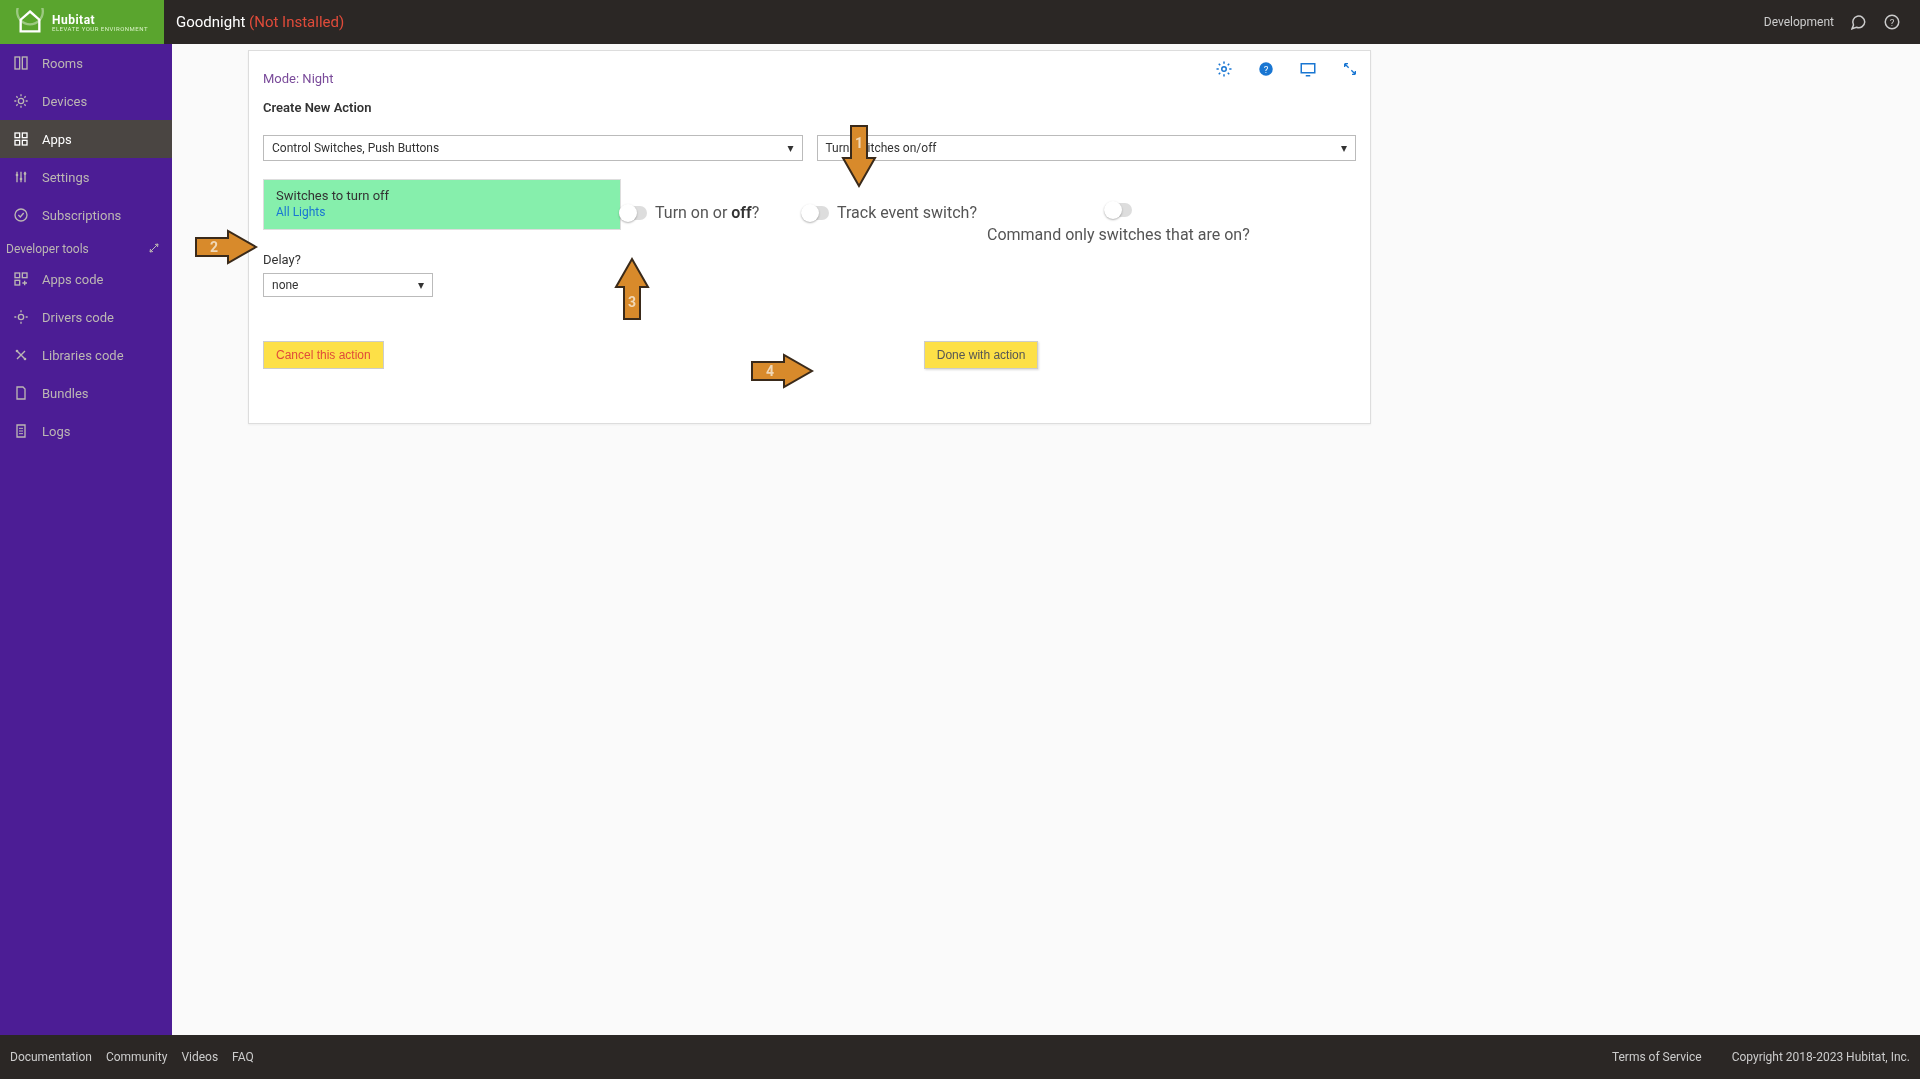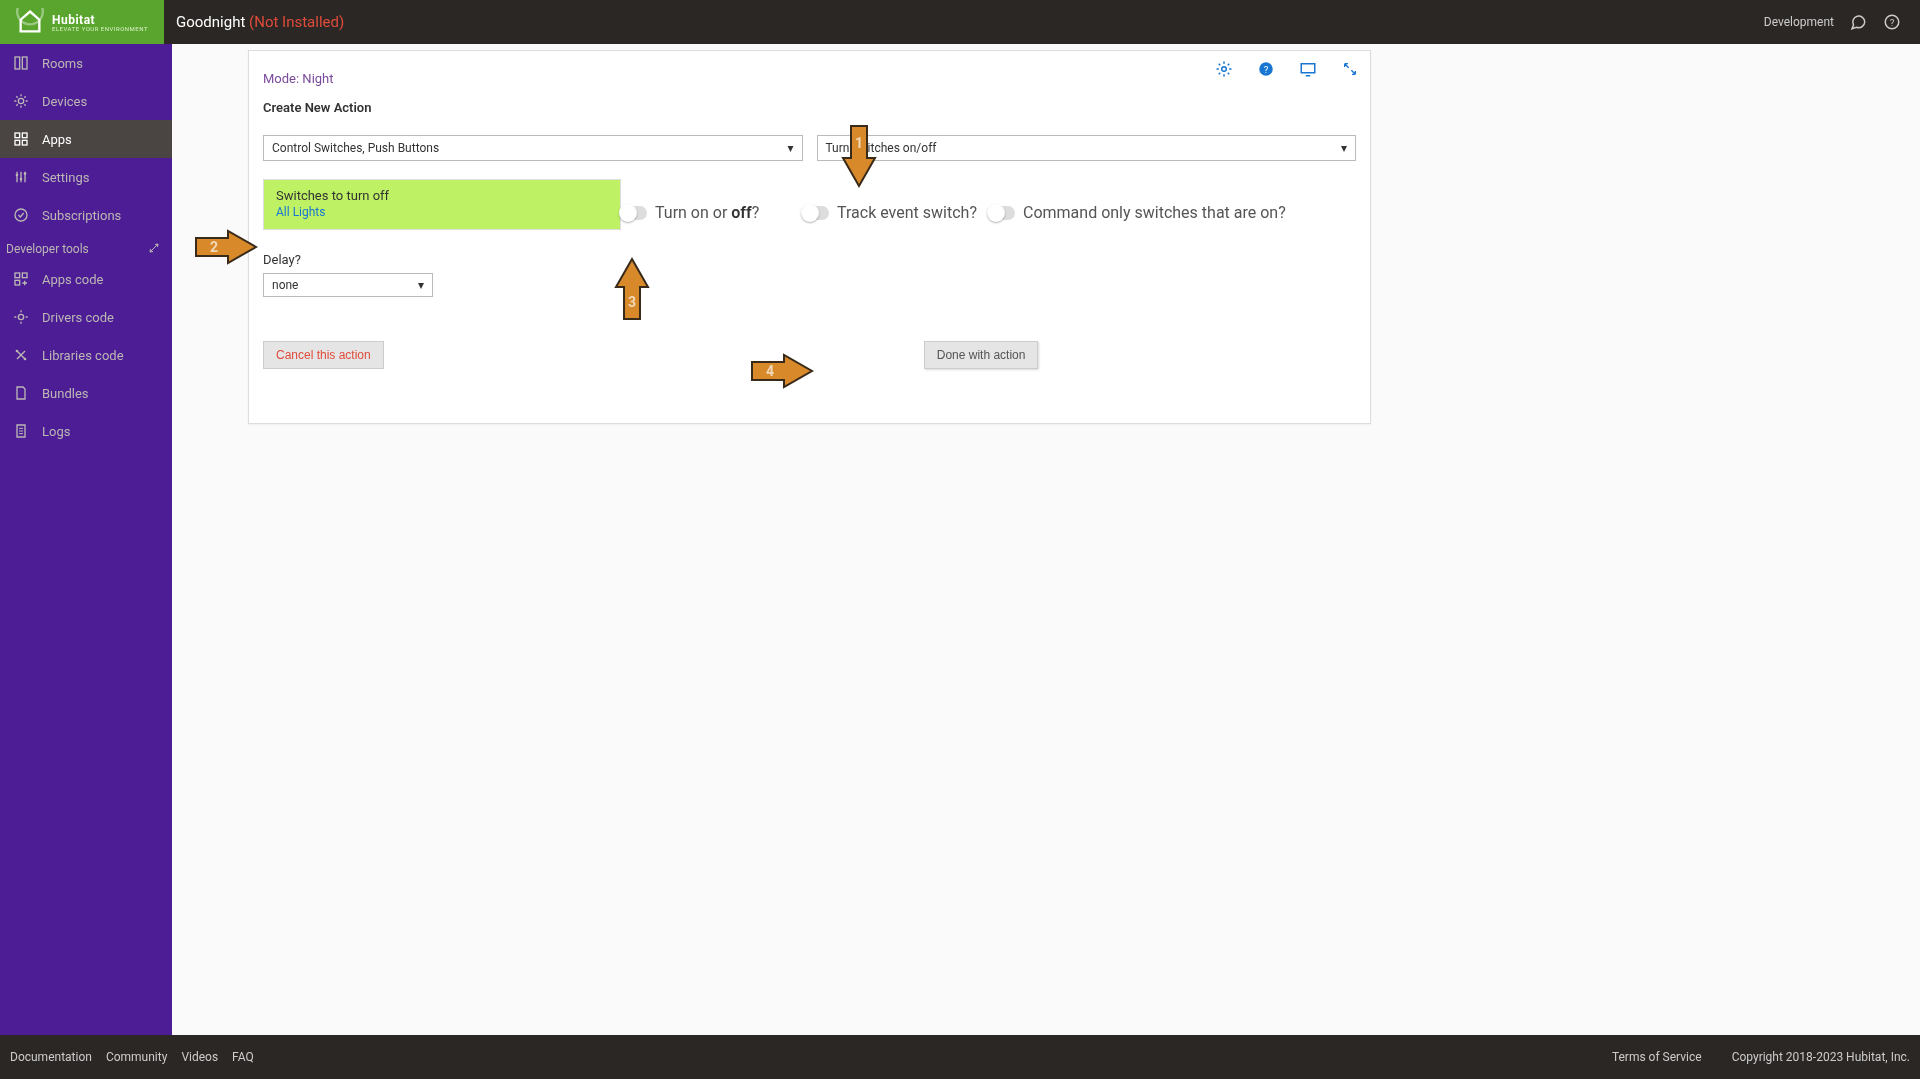--- a/index.html
+++ b/index.html
@@ -73,21 +73,21 @@
 .section-heading { font-weight: 600; font-size: 13px; margin-top: 14px; margin-bottom: 20px;}
 .dropdown-row { display: flex; gap: 14px; margin-bottom: 18px;}
 .dropdown {
   flex: 1; height: 26px; border: 1px solid #bbb; background: #fff;
   display: flex; align-items: center; padding: 0 8px; font-size: 12px;
   position: relative; cursor: pointer;
 }
 .dropdown .caret { margin-left: auto; }
 .dropdown.primary-sel {  }
 .switches-panel {
-  width: 358px; background: #bef264; border: 1px solid #ddd;
+  width: 358px; background: #86efac; border: 1px solid #ddd;
   padding: 8px 12px 10px 12px; margin-left: 0;
 }
 .switches-panel .lbl { font-size: 13px; }
 .switches-panel .val { font-size: 12px; color: #1976d2; margin-top: 2px;}
 .toggle {
   width: 28px; height: 14px; background: #ddd; border-radius: 10px;
   position: relative; cursor: pointer;
 }
 .toggle::after {
   content: ""; position: absolute; left: 0; top: -2px; width: 18px; height: 18px;
@@ -97,21 +97,21 @@
 .delay-block { margin-top: 22px; }
 .delay-block .lbl { font-size: 13px; margin-bottom: 6px; }
 .delay-select {
   width: 170px; height: 24px; border: 1px solid #bbb; background: #fff;
   display: flex; align-items: center; padding: 0 8px; font-size: 12px;
 }
 .delay-select .caret { margin-left: auto; }
 .button-row { display: flex; align-items: center; margin-top: 44px; gap: 540px;}
 .btn {
   padding: 6px 12px; font-size: 12px; border: 1px solid #ccc;
-  background: #e5e5e5; cursor: pointer;
+  background: #fde047; cursor: pointer;
 }
 .btn-cancel { color: #e04b3a; }
 .btn-done { color: #555; box-shadow: 1px 1px 2px rgba(0,0,0,0.15);}
 
 .arrow-down, .arrow-up, .arrow-right-big, .arrow-right-small {
   position: absolute; pointer-events: none;
 }
 .arrow-body { fill: #d88a2b; stroke: #3a2a1a; stroke-width: 2;}
 .arrow-num { fill: #f0d8b8; font-weight: bold; font-size: 14px;}
 svg { display:block; }
@@ -309,21 +309,21 @@
   <div style="position:absolute; top:152px; left:370px; display:flex; align-items:center; gap:8px;">
     <div class="toggle"></div>
     <span class="toggle-label">
       <span>Turn on or </span><span class="bold-off">off</span><span>?</span>
     </span>
   </div>
   <div style="position:absolute; top:152px; left:552px; display:flex; align-items:center; gap:8px;">
     <div class="toggle"></div>
     <span class="toggle-label">Track event switch?</span>
   </div>
-  <div style="position:absolute; top:152px; left:738px; display:flex; align-items:center; gap:8px;">
+  <div style="position:absolute; top:152px; left:738px; display:flex; align-items:center; gap:8px;flex-direction:column;">
     <div class="toggle"></div>
     <span class="toggle-label">Command only switches that are on?</span>
   </div>
 
   <div class="delay-block">
     <div class="lbl">Delay?</div>
     <div class="delay-select">
       <span>none</span>
       <span class="caret">▾</span>
     </div>

